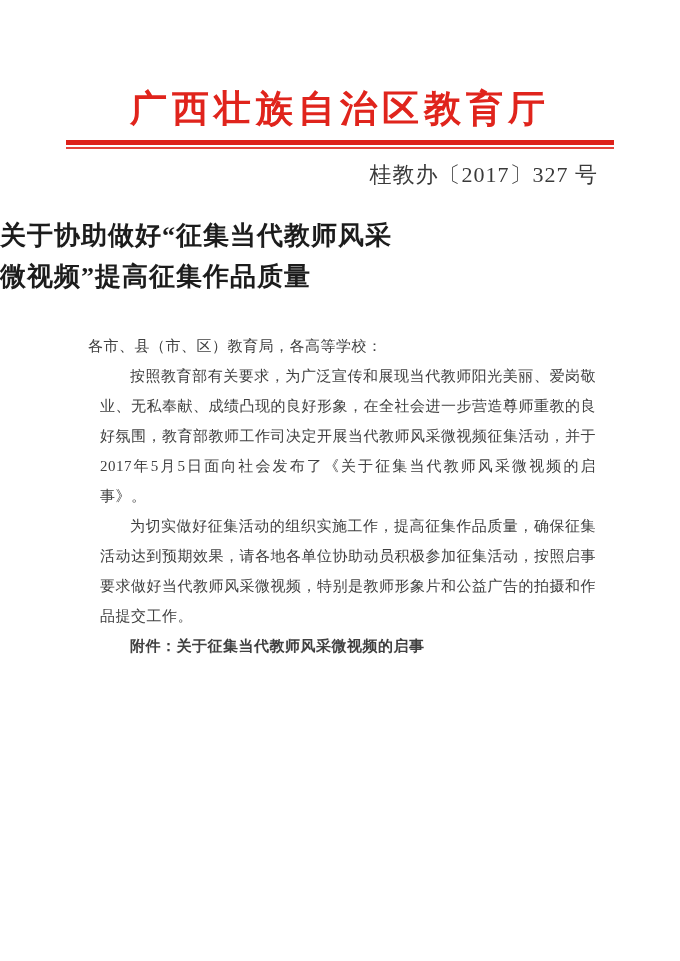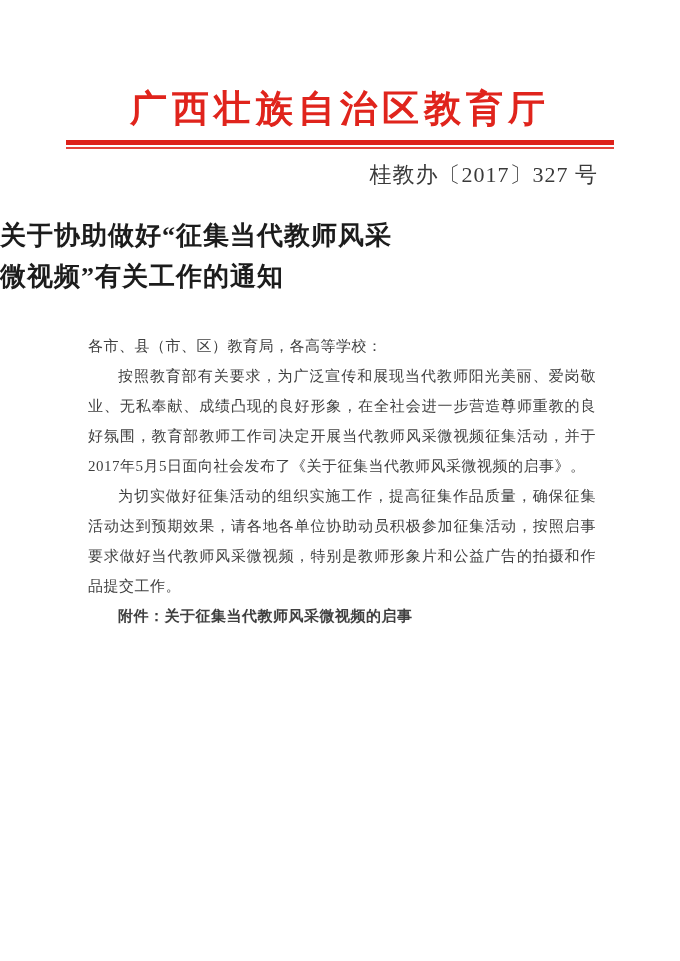--- a/index.html
+++ b/index.html
@@ -37,21 +37,21 @@
     letter-spacing:1px;
   }
   .body-text{
     position:absolute;top:331px;left:88px;width:508px;
     font-size:15px;color:#404040;
     line-height:30px;
     letter-spacing:0.5px;
     text-align:justify;
   }
   .body-text p{margin:0;}
-  .body-text .indent{text-indent:2em;}
+  .body-text .indent{text-indent:2em;margin-left:12px;}
   .para-1{margin-top:6px;}
   .para-2{margin-top:8px;}
   .attachment-line{margin-top:36px;font-weight:bold;}
   .signature-block{
     position:absolute;top:774px;right:108px;
     text-align:center;
     font-size:18px;color:#333333;
     line-height:37px;
     letter-spacing:0.5px;
     white-space:nowrap;
@@ -90,21 +90,21 @@
   <div class="header-rule">
     <div class="thick"></div>
     <div class="gap"></div>
     <div class="thin"></div>
   </div>
 
   <div class="doc-number">桂教办〔2017〕327 号</div>
 
   <div class="doc-title">
     <div>关于协助做好“征集当代教师风采</div>
-    <div>微视频”有关工作的通知</div>
+    <div>微视频”提高征集作品质量</div>
   </div>
 
   <div class="body-text">
     <p>各市、县（市、区）教育局，各高等学校：</p>
     <p class="indent para-1">按照教育部有关要求，为广泛宣传和展现当代教师阳光美丽、爱岗敬业、无私奉献、成绩凸现的良好形象，在全社会进一步营造尊师重教的良好氛围，教育部教师工作司决定开展当代教师风采微视频征集活动，并于2017年5月5日面向社会发布了《关于征集当代教师风采微视频的启事》。</p>
     <p class="indent para-2">为切实做好征集活动的组织实施工作，提高征集作品质量，确保征集活动达到预期效果，请各地各单位协助动员积极参加征集活动，按照启事要求做好当代教师风采微视频，特别是教师形象片和公益广告的拍摄和作品提交工作。</p>
     <p class="indent attachment-line">附件：关于征集当代教师风采微视频的启事</p>
   </div>
 
 

